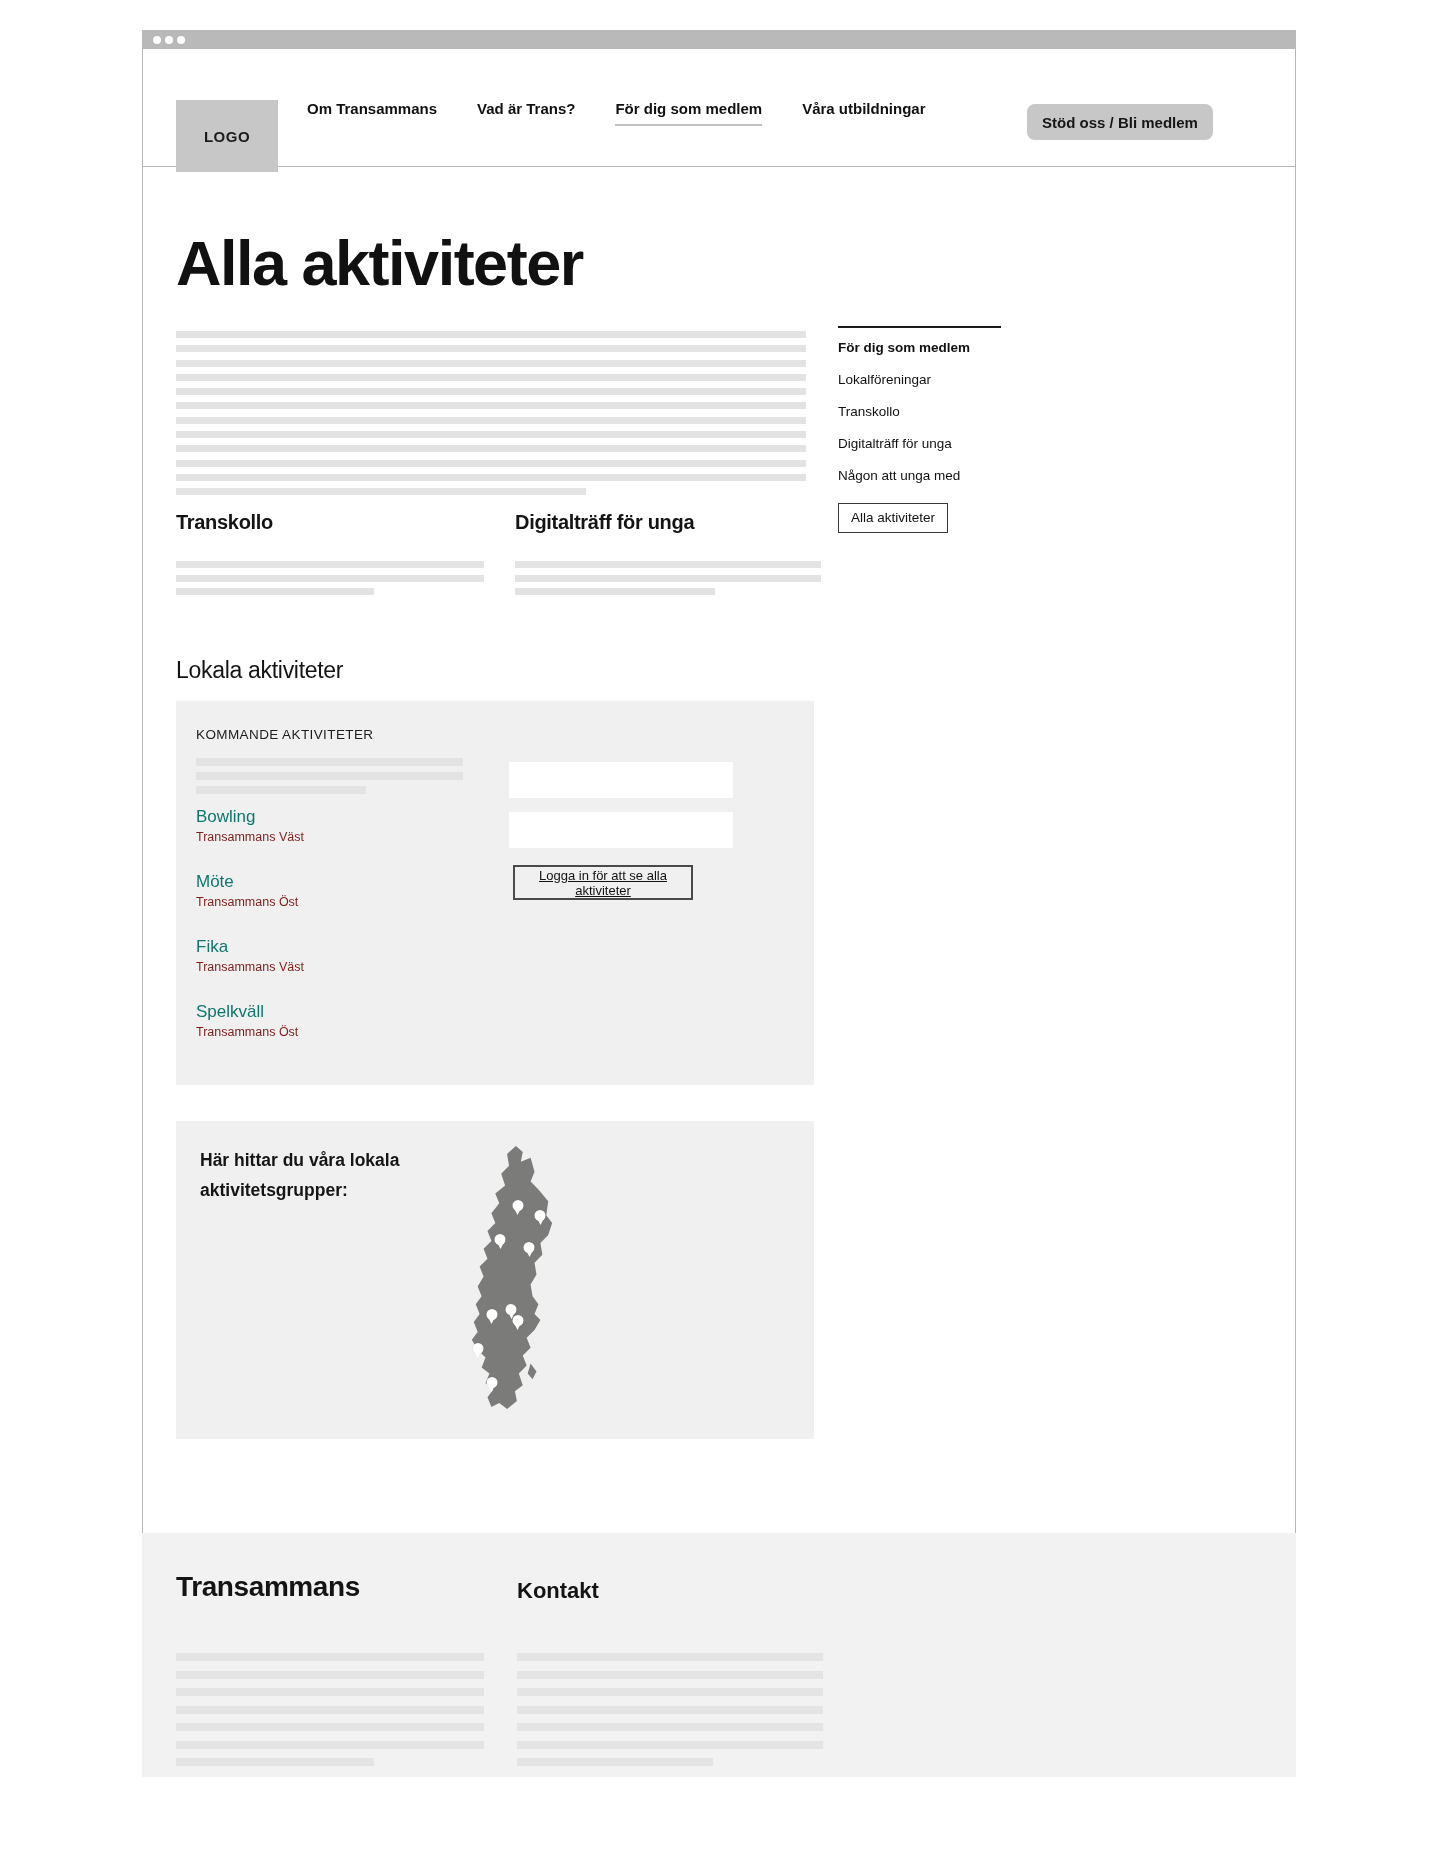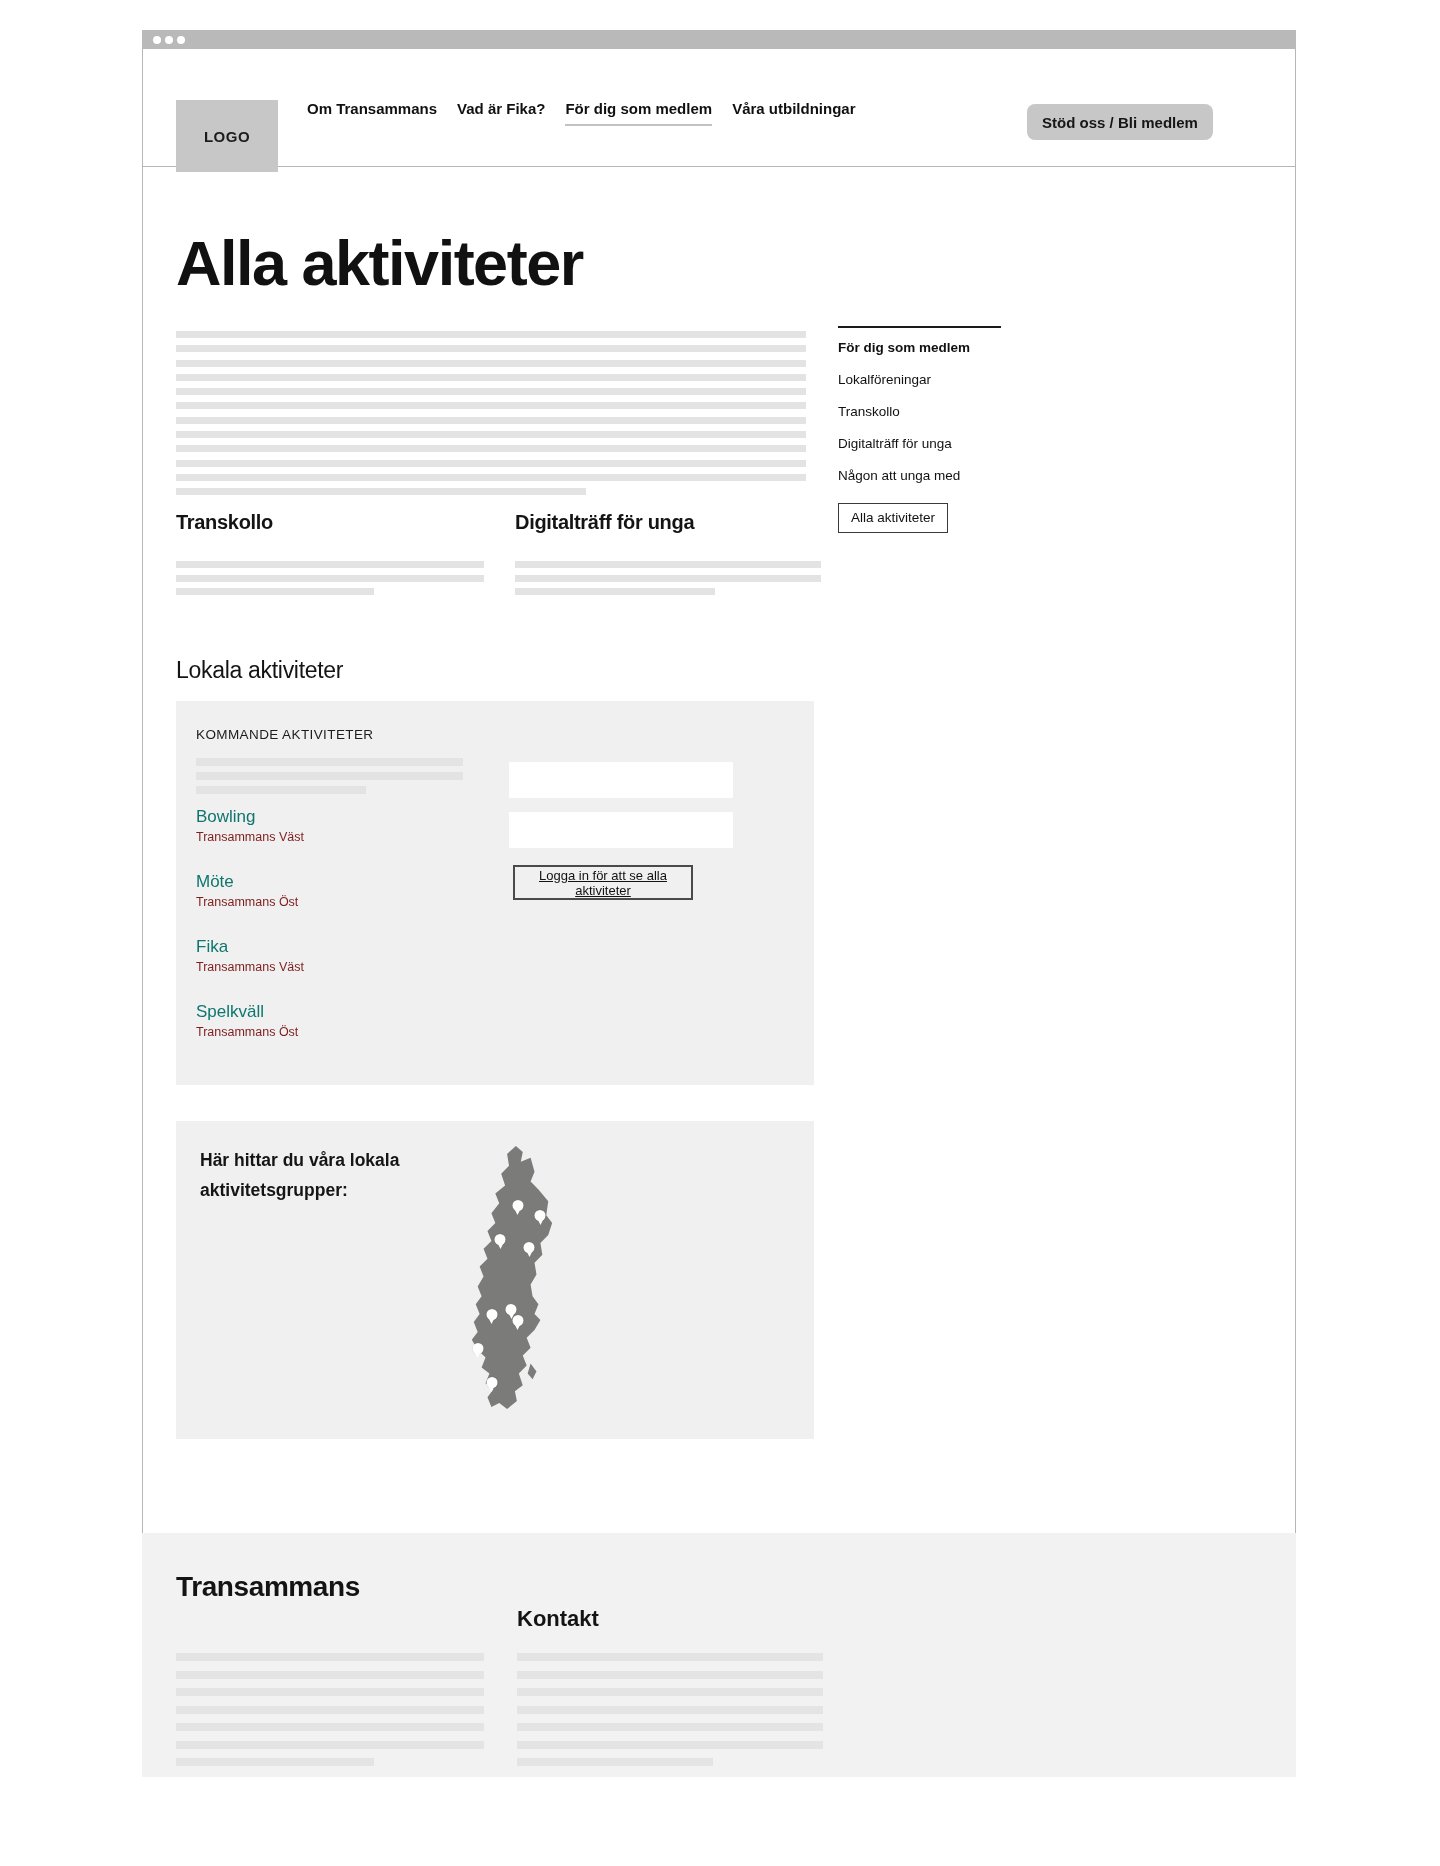--- a/index.html
+++ b/index.html
@@ -10,21 +10,21 @@
   *{margin:0;padding:0;box-sizing:border-box;}
   html,body{width:1440px;height:1866px;background:#ffffff;font-family:"Liberation Sans","DejaVu Sans",sans-serif;color:var(--text);}
   .window{position:relative;width:1154px;margin:30px 0 0 142px;}
   
   .chrome{height:19px;background:var(--titlebar);display:flex;align-items:center;padding-left:11px;}
   .dot{width:8px;height:8px;border-radius:50%;background:#fff;margin-right:4px;}
   
   .browser-body{border-left:1px solid var(--window-border);border-right:1px solid var(--window-border);background:#fff;}
   .navbar{position:relative;height:118px;border-bottom:1px solid var(--window-border);}
   .logo{position:absolute;left:33px;top:51px;width:102px;height:72px;background:var(--logo-bg);display:flex;align-items:center;justify-content:center;font-weight:700;font-size:15px;letter-spacing:.5px;color:#1c1c1c;cursor:pointer;}
-  .nav-links{position:absolute;left:164px;top:0;height:118px;display:flex;align-items:center;gap:20px;}
+  .nav-links{position:absolute;left:164px;top:0;height:118px;display:flex;align-items:center;gap:40px;}
   .nav-link{position:relative;font-size:15px;font-weight:700;color:#101010;text-decoration:none;cursor:pointer;white-space:nowrap;}
   .nav-link.active::after{content:'';position:absolute;left:0;right:0;bottom:-9px;height:2px;background:#c2c2c2;}
   .cta{position:absolute;left:884px;top:55px;width:186px;height:36px;background:var(--cta-bg);border:none;border-radius:8px;font-family:inherit;font-size:15px;font-weight:700;color:#161616;cursor:pointer;}
   
   .content{position:relative;height:1366px;}
   .content h1{position:absolute;left:33px;top:60px;font-size:63px;font-weight:700;letter-spacing:-1.5px;color:#111;}
   .body-skel{position:absolute;left:33px;top:164px;width:630px;}
   .ph{height:7px;margin-bottom:7.3px;background:var(--placeholder);width:100%;}
   
   .sidebar{position:absolute;left:695px;top:159px;width:163px;}
@@ -59,21 +59,21 @@
   
   .map-panel{top:954px;height:318px;}
   .map-heading{position:absolute;left:24px;top:24px;font-size:17.5px;font-weight:700;line-height:1.72;white-space:pre-line;color:#151515;}
   .map-wrap{position:absolute;left:286px;top:23px;width:98px;height:267px;}
   .map-wrap svg{width:100%;height:100%;display:block;}
   .pin{position:absolute;width:11px;height:11px;background:#fff;border-radius:50%;transform:translate(-50%,-100%);box-shadow:0 0 1px rgba(0,0,0,.25);}
   .pin::after{content:'';position:absolute;left:50%;top:9px;transform:translateX(-50%);border:3.5px solid transparent;border-top:6px solid #fff;}
   
   .footer{position:relative;height:244px;background:var(--footer-bg);}
   .f-title{position:absolute;left:34px;top:38px;font-size:28px;font-weight:700;letter-spacing:-.4px;}
-  .f-kontakt{position:absolute;left:375px;top:45px;font-size:22px;font-weight:700;margin-top:28px;}
+  .f-kontakt{position:absolute;left:375px;top:45px;font-size:22px;font-weight:700;}
   .f-skel{position:absolute;top:120px;}
   .f-skel.left{left:34px;width:308px;}
   .f-skel.right{left:375px;width:306px;}
   .f-skel .ph{height:8px;margin-bottom:9.5px;background:#e4e4e4;}
 </style>
 </head>
 <body>
 
 <div class="window">
   <div class="chrome">
@@ -82,21 +82,21 @@
     <span class="dot"></span>
   </div>
 
   <div class="browser-body">
     <header class="navbar">
       <div class="logo">LOGO</div>
       <nav class="nav-links">
 
           <a class="nav-link">Om Transammans</a>
 
-          <a class="nav-link">Vad är Fika?</a>
+          <a class="nav-link">Vad är Trans?</a>
 
           <a class="nav-link active">För dig som medlem</a>
 
           <a class="nav-link">Våra utbildningar</a>
         </nav>
       <button class="cta">Stöd oss / Bli medlem</button>
     </header>
 
     <main class="content">
       <h1>Alla aktiviteter</h1>

